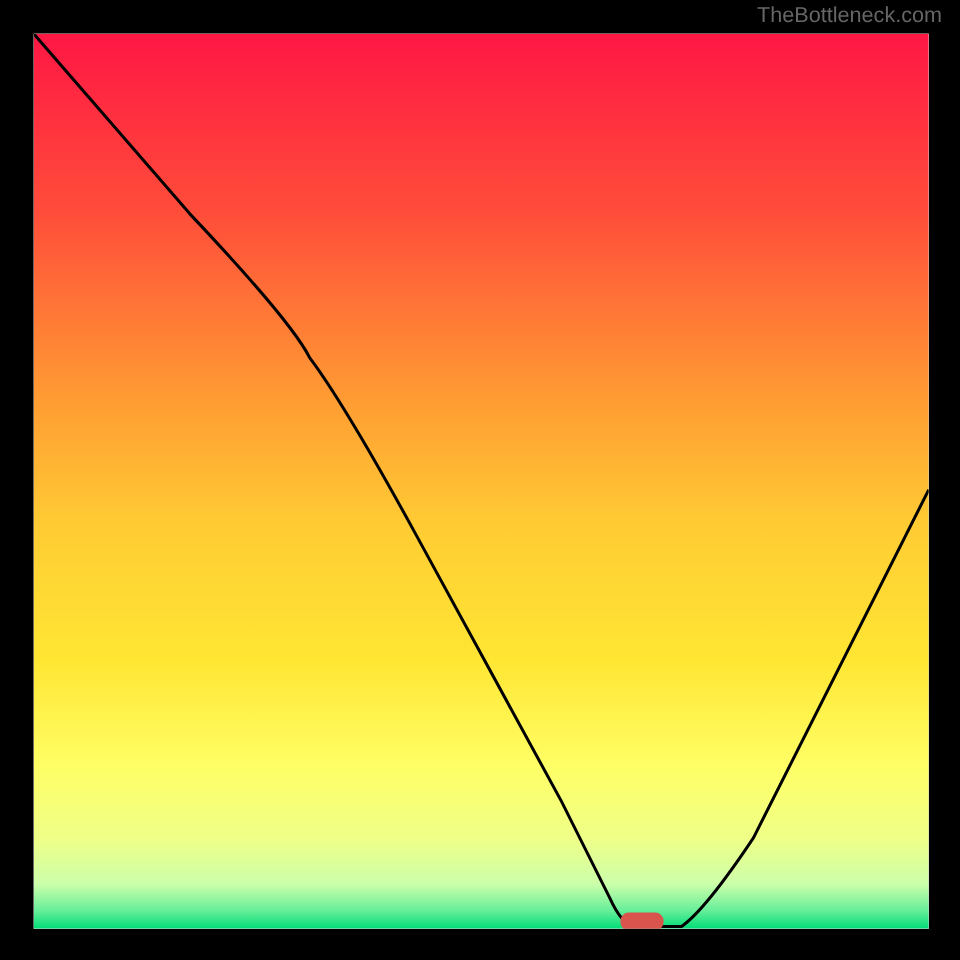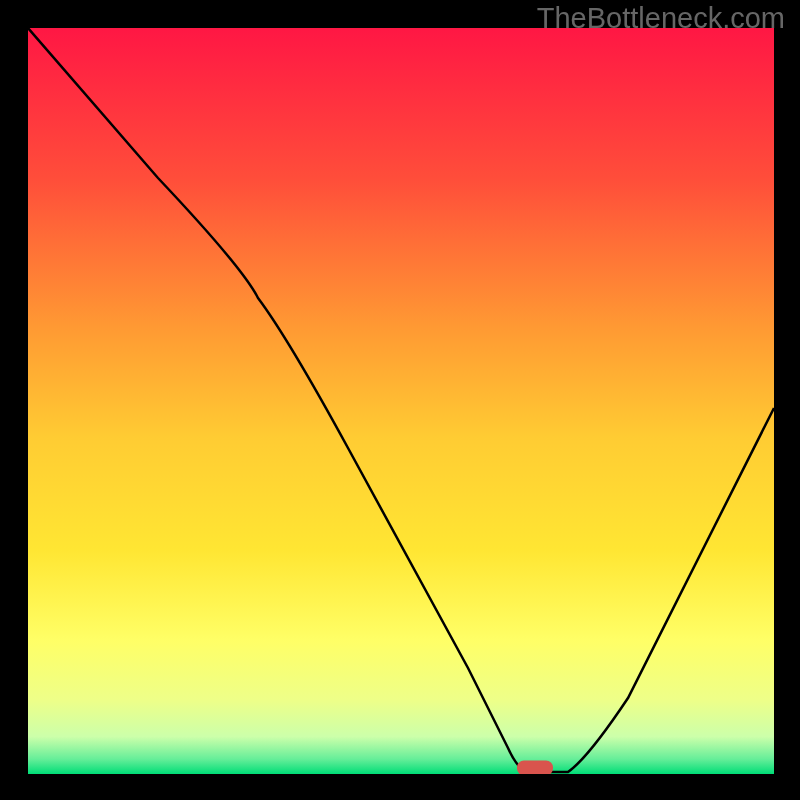--- a/index.html
+++ b/index.html
@@ -12,21 +12,21 @@
       height: 800px;
       background: #000;
       position: relative;
       font-family: Arial, sans-serif;
     }
     .watermark {
       position: absolute;
       top: 2px;
       right: 15px;
       color: #666;
-      font-size: 29px;
+      font-size: 18px;
       font-weight: normal;
       z-index: 10;
     }
     .chart-container {
       position: absolute;
       top: 28px;
       left: 28px;
       width: 746px;
       height: 746px;
       background: #fff;

